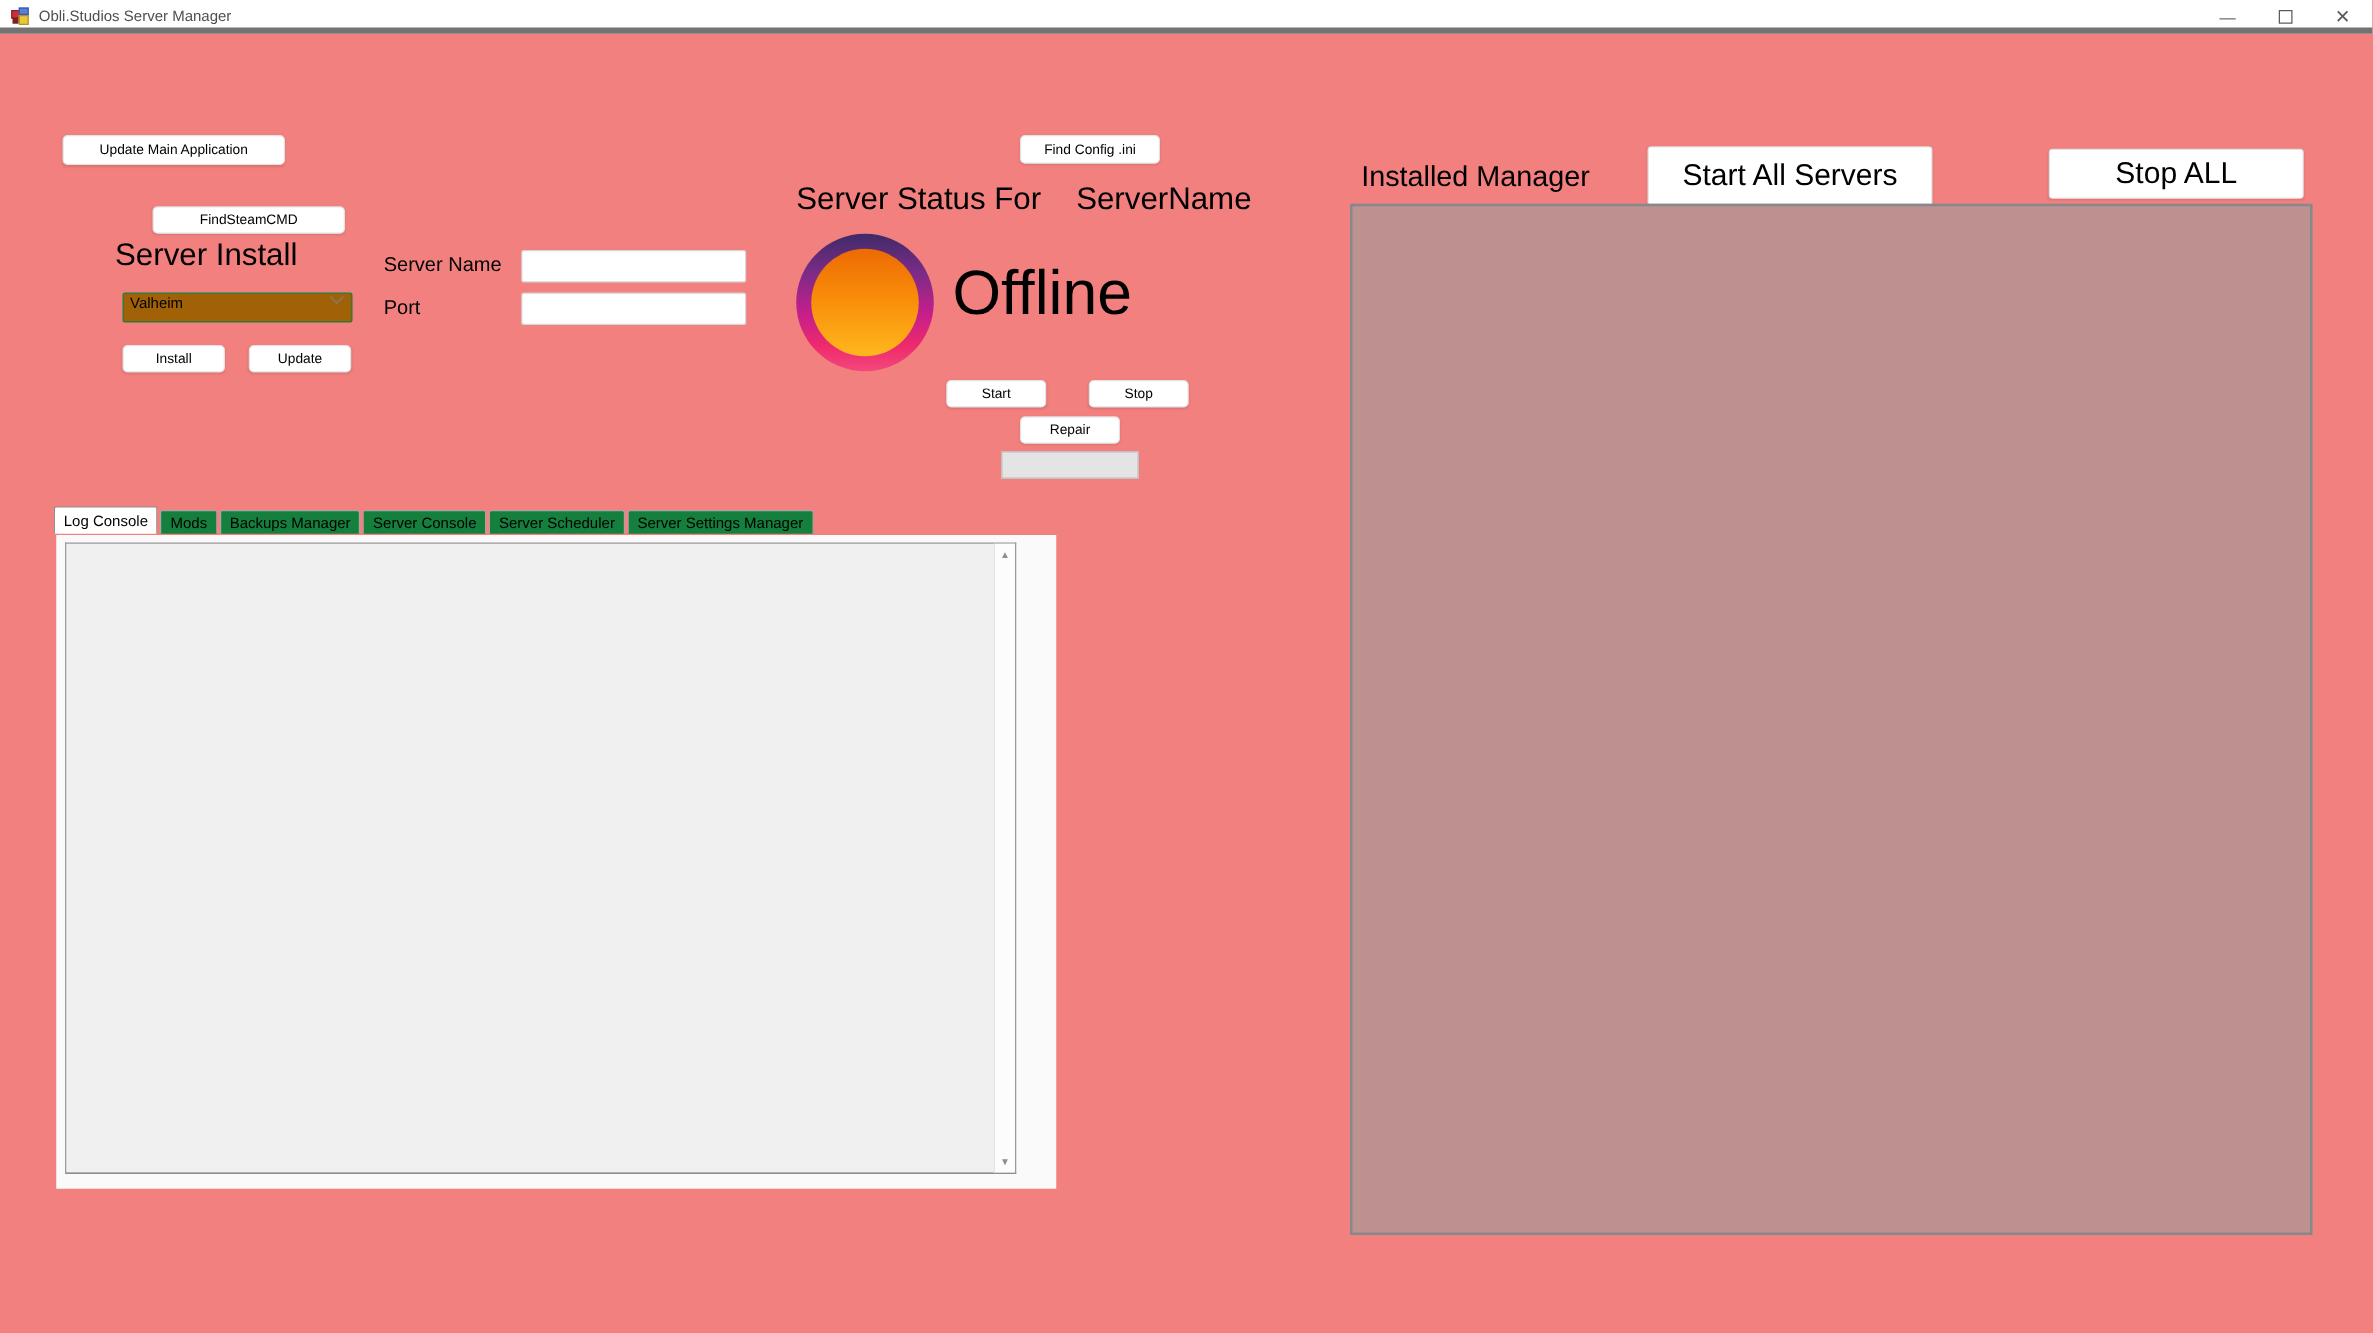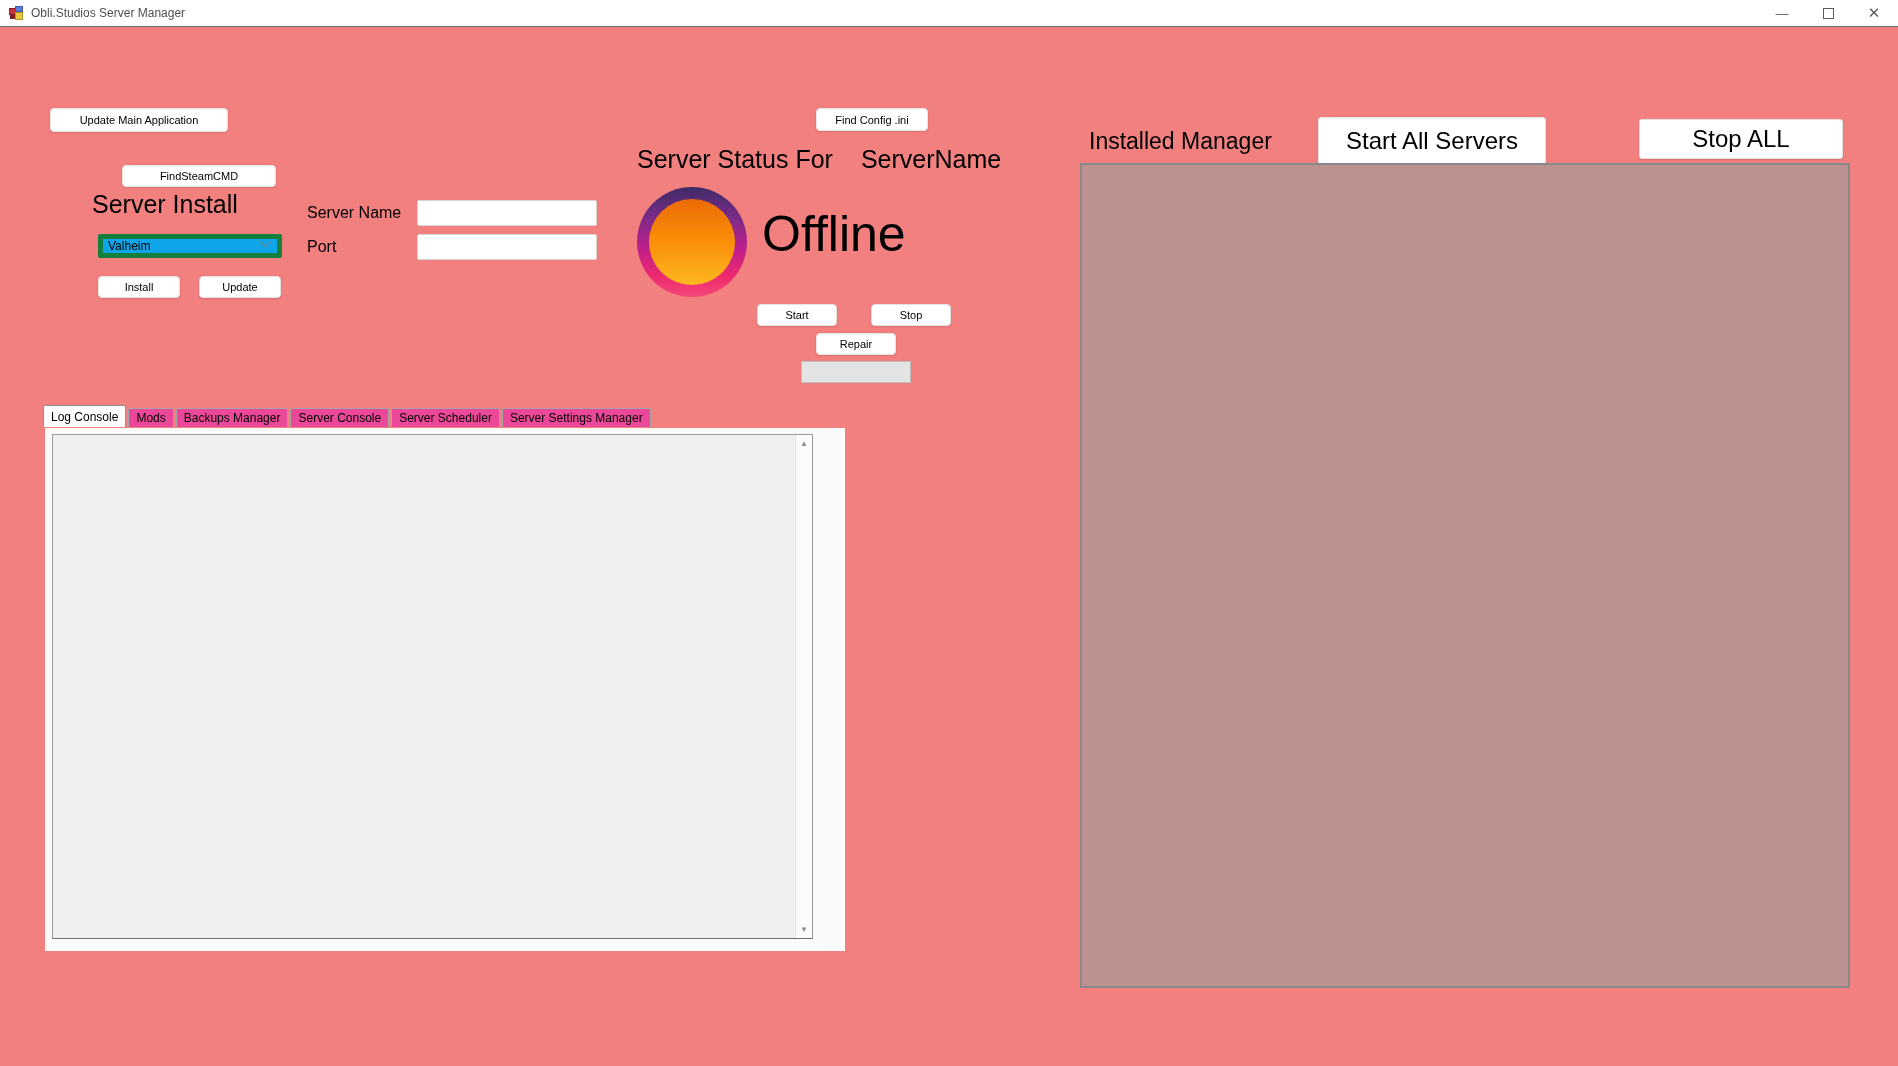--- a/index.html
+++ b/index.html
@@ -8,21 +8,21 @@
     font-family: "Liberation Sans", sans-serif;
     background: #f1807f;
     position: relative;
     color: #000;
   }
   #app { position: absolute; inset: 0; }
 
   
   .titlebar {
     position: absolute; left: 0; top: 0; width: 1898px; height: 27px;
-    background: #ffffff; border-bottom: 1px solid #737373;
+    background: #ffffff; border-bottom: 5px solid #737373;
   }
   .titlebar .app-icon {
     position: absolute; left: 9px; top: 6px; width: 15px; height: 15px;
   }
   .app-icon .sq { position: absolute; }
   .app-icon .sq.red    { left: 0;   top: 2px;  width: 7px; height: 7px; background: #c8313a; border: 1px solid #8d2127; }
   .app-icon .sq.darkred{ left: 1px; top: 8px;  width: 5px; height: 5px; background: #7e1f25; }
   .app-icon .sq.blue   { left: 6px; top: 0;    width: 8px; height: 6px; background: #5a7edc; border: 1px solid #3c59a8; }
   .app-icon .sq.yellow { left: 6px; top: 6px;  width: 8px; height: 8px; background: #e9c83b; border: 1px solid #b1952a; }
   .titlebar .title-text {
@@ -53,21 +53,21 @@
   .tbox {
     position: absolute; background: #ffffff; border: 1px solid #d6d6d6;
     border-radius: 2px; font-size: 13px; padding: 0 6px; color: #000;
     font-family: "Liberation Sans", sans-serif; outline: none;
   }
   .label { position: absolute; color: #000; white-space: nowrap; }
 
   
   .combo {
     position: absolute; left: 98px; top: 234px; width: 184px; height: 24px;
-    background: #0ea5e9; border: 5px solid #15803d; border-radius: 2px;
+    background: #a16207; border: 1px solid #15803d; border-radius: 2px;
     display: flex; cursor: pointer;
   }
   .combo .combo-value { font-size: 12px; padding-left: 5px; flex: 1; }
   .combo .chev {
     width: 8px; height: 8px; margin-right: 9px;
     border-right: 1.5px solid #7e7e7e; border-bottom: 1.5px solid #7e7e7e;
     transform: rotate(45deg) translateY(-2px);
   }
 
   
@@ -97,21 +97,21 @@
     background: #e4e4e4; border: 1px solid #bcbcbc;
   }
 
   
   .tabstrip {
     position: absolute; left: 43px; top: 405px;
     display: flex; align-items: flex-end; z-index: 3;
   }
   .tab {
     height: 19px; padding: 0 7px; margin-right: 2px;
-    background: #ec4899; border: 1px solid #a5a5a5; border-bottom: none;
+    background: #15803d; border: 1px solid #a5a5a5; border-bottom: none;
     border-radius: 2px 2px 0 0;
     font-size: 12px; display: flex; align-items: center; cursor: pointer;
     white-space: nowrap;
   }
   .tab.active {
     height: 22px; background: #ffffff; border-color: #8f8f8f;
     position: relative; z-index: 4;
   }
   .tabpage {
     position: absolute; left: 45px; top: 428px; width: 800px; height: 523px;

